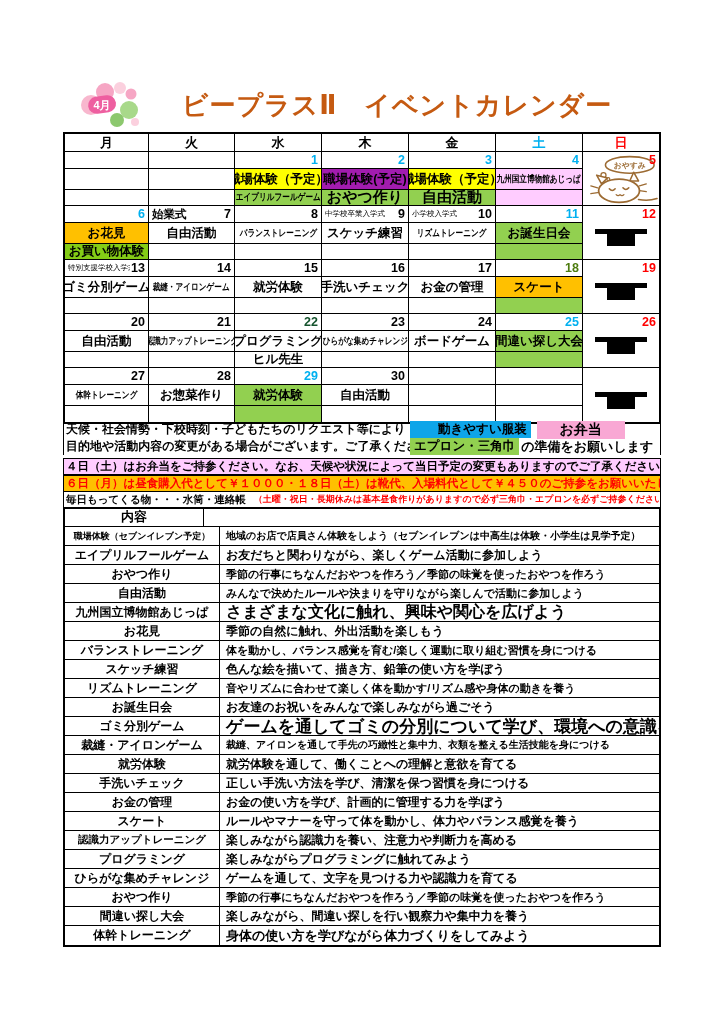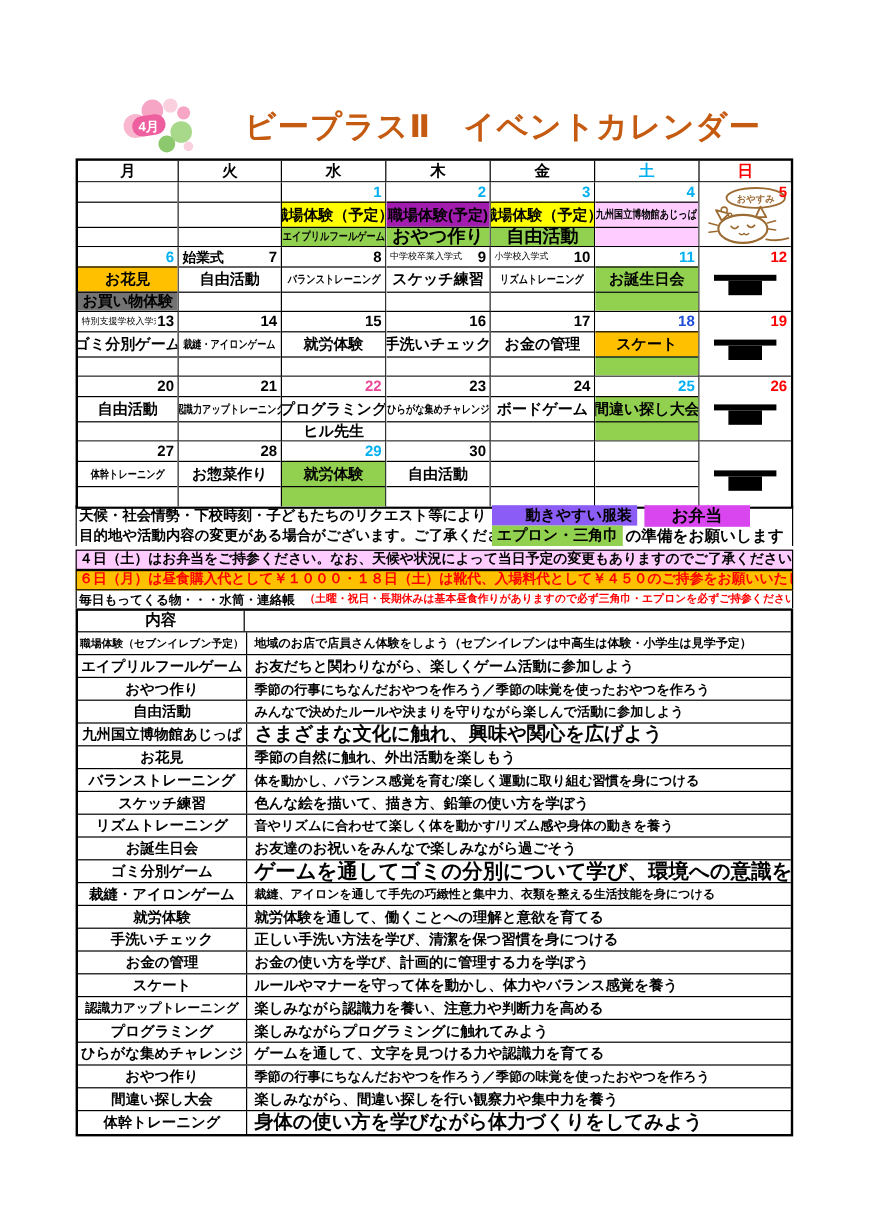--- a/index.html
+++ b/index.html
@@ -3,21 +3,21 @@
 <meta charset="utf-8">
 <style>
   html,body{margin:0;padding:0;}
   body{
     width:724px;height:1023px;position:relative;background:#ffffff;
     font-family:"Liberation Sans","DejaVu Sans",sans-serif;color:#000;
     overflow:hidden;
   }
 
   
-  #titlebar{position:absolute;left:81px;top:80px;width:598px;height:50px;display:flex;align-items:center;}
+  #titlebar{position:absolute;left:59px;top:80px;width:598px;height:50px;display:flex;align-items:center;}
   #title-icon{width:66px;height:50px;flex:none;margin-left:20px;}
   #title-text{flex:1;text-align:center;font-size:26px;font-weight:bold;color:#C55A11;
     white-space:nowrap;letter-spacing:1px;margin-right:8px;}
 
   
   #calendar{position:absolute;left:63px;top:132px;width:598px;border:2px solid #000;box-sizing:border-box;background:#fff;}
   #cal-head,#cal-body{display:grid;grid-template-columns:84px 86px 87px 87px 87px 87px 76px;}
   .cal-hcell{height:18px;line-height:18px;text-align:center;font-weight:bold;font-size:13px;
     border-right:1px solid #000;border-bottom:1px solid #000;box-sizing:border-box;}
   .cal-hcell:nth-child(7n){border-right:none;}
@@ -39,42 +39,42 @@
   .cat-wrap{flex:1;display:flex;align-items:center;justify-content:center;margin-top:-13px;}
   .rest-wrap{flex:1;display:flex;align-items:center;justify-content:center;padding-bottom:6px;}
   .resticon .bar{width:52px;height:5px;background:#000;}
   .resticon .block{width:28px;height:12px;background:#000;margin:0 auto;}
 
   
   #notes{position:absolute;left:63px;top:421px;width:598px;border-left:1px solid #000;border-right:1px solid #000;box-sizing:border-box;}
   .nline{display:flex;align-items:center;height:17px;white-space:nowrap;}
   .nleft{width:344px;font-size:12px;font-weight:bold;padding-left:2px;flex:none;overflow:hidden;}
   .chip{font-weight:bold;font-size:12.5px;padding:0 4px;}
-  .chip.y{background:#8b5cf6;padding-left:28px;}
+  .chip.y{background:#0ea5e9;padding-left:28px;}
   .chip.g{background:#92D050;}
-  .chip.p{background:#d946ef;font-size:14px;width:80px;text-align:center;margin-left:6px;}
+  .chip.p{background:#f9a8d4;font-size:14px;width:80px;text-align:center;margin-left:6px;}
   .nrest{font-weight:bold;font-size:13px;margin-left:2px;}
 
   #ban-pink,#ban-orange{position:absolute;left:63px;width:598px;height:17px;border:1px solid #000;
     box-sizing:border-box;font-weight:bold;font-size:11.5px;line-height:15px;padding-left:2px;white-space:nowrap;overflow:hidden;}
   #ban-pink{top:458px;background:#FFCCFF;color:#000;}
   #ban-orange{top:475px;background:#FFC000;color:#FF0000;}
   #bring{position:absolute;left:63px;top:492px;width:598px;height:15px;border-left:1px solid #000;border-right:1px solid #000;
     box-sizing:border-box;display:flex;align-items:center;white-space:nowrap;overflow:hidden;}
   .bl1{font-size:10.5px;font-weight:bold;padding-left:2px;}
   .bl2{font-size:9px;font-weight:bold;color:#FF0000;margin-left:8px;}
 
   
   #support{position:absolute;left:63px;top:507px;width:598px;border:2px solid #000;box-sizing:border-box;background:#fff;}
   #support-head{display:flex;height:17px;border-bottom:1px solid #000;font-weight:bold;font-size:13px;}
   .sh1{width:139px;border-right:1px solid #000;box-sizing:border-box;text-align:center;line-height:16px;flex:none;}
   .sh2{flex:1;text-align:center;line-height:16px;}
   .srow{display:flex;height:19px;border-bottom:1px solid #000;box-sizing:border-box;}
   .srow:last-child{border-bottom:none;}
-  .sc1{width:141px;flex:none;border-right:1px solid #000;box-sizing:border-box;display:flex;align-items:center;justify-content:center;
+  .sc1{width:155px;flex:none;border-right:1px solid #000;box-sizing:border-box;display:flex;align-items:center;justify-content:center;
     font-weight:bold;white-space:nowrap;overflow:hidden;}
   .sc2{flex:1;display:flex;align-items:center;padding-left:6px;font-weight:bold;white-space:nowrap;overflow:hidden;}
 </style>
 </head>
 <body>
 
 <div id="titlebar">
   <div id="title-icon">
     <svg width="66" height="50" viewBox="0 0 66 50">
       <circle cx="12" cy="25" r="10" fill="#F8B7CE"></circle>
@@ -175,21 +175,21 @@
     </svg>
   </div>
       </div>
       <div class="cal-cell">
         <div class="daterow">
           <span class="num" style="color: rgb(0, 176, 240);">6</span>
         </div>
         <div class="evrow ev1" style="background: rgb(255, 192, 0);">
           <span class="ev">お花見</span>
         </div>
-        <div class="evrow ev2" style="background: #737373;">
+        <div class="evrow ev2" style="background: #84cc16;">
           <span class="ev">お買い物体験</span>
         </div>
       </div>
       <div class="cal-cell">
         <div class="daterow">
           <span class="note nb">始業式</span>
           <span class="num" style="color: rgb(0, 0, 0);">7</span>
         </div>
         <div class="evrow ev1">
           <span class="ev">自由活動</span>
@@ -286,21 +286,21 @@
         <div class="daterow">
           <span class="num" style="color: rgb(0, 0, 0);">17</span>
         </div>
         <div class="evrow ev1">
           <span class="ev">お金の管理</span>
         </div>
         <div class="evrow ev2"></div>
       </div>
       <div class="cal-cell">
         <div class="daterow">
-          <span class="num" style="color: #1d4ed8;">18</span>
+          <span class="num" style="color: #4d7c0f;">18</span>
         </div>
         <div class="evrow ev1" style="background: rgb(255, 192, 0);">
           <span class="ev">スケート</span>
         </div>
         <div class="evrow ev2" style="background: rgb(146, 208, 80);"></div>
       </div>
       <div class="cal-cell merged">
         <div class="daterow">
           <span class="num" style="color: rgb(255, 0, 0);">19</span>
         </div>
@@ -324,21 +324,21 @@
         <div class="daterow">
           <span class="num" style="color: rgb(0, 0, 0);">21</span>
         </div>
         <div class="evrow ev1">
           <span class="sm">認識力アップトレーニング</span>
         </div>
         <div class="evrow ev2"></div>
       </div>
       <div class="cal-cell">
         <div class="daterow">
-          <span class="num" style="color: #ec4899;">22</span>
+          <span class="num" style="color: #14532d;">22</span>
         </div>
         <div class="evrow ev1">
           <span class="ev">プログラミング</span>
         </div>
         <div class="evrow ev2">
           <span class="ev">ヒル先生</span>
         </div>
       </div>
       <div class="cal-cell">
         <div class="daterow">
@@ -540,16 +540,16 @@
       <div class="srow">
         <div class="sc1" style="font-size: 12px;">おやつ作り</div>
         <div class="sc2" style="font-size: 11px;">季節の行事にちなんだおやつを作ろう／季節の味覚を使ったおやつを作ろう</div>
       </div>
       <div class="srow">
         <div class="sc1" style="font-size: 12px;">間違い探し大会</div>
         <div class="sc2" style="font-size: 12px; text-align: right;">楽しみながら、間違い探しを行い観察力や集中力を養う</div>
       </div>
       <div class="srow">
         <div class="sc1" style="font-size: 12px;">体幹トレーニング</div>
-        <div class="sc2" style="font-size: 16px;">身体の使い方を学びながら体力づくりをしてみよう</div>
+        <div class="sc2" style="font-size: 13px;">身体の使い方を学びながら体力づくりをしてみよう</div>
       </div>
     </div>
 </div>
 
 </body></html>

